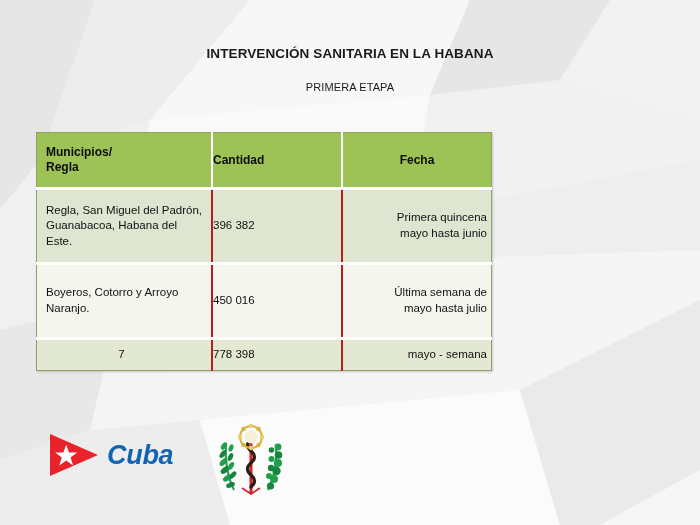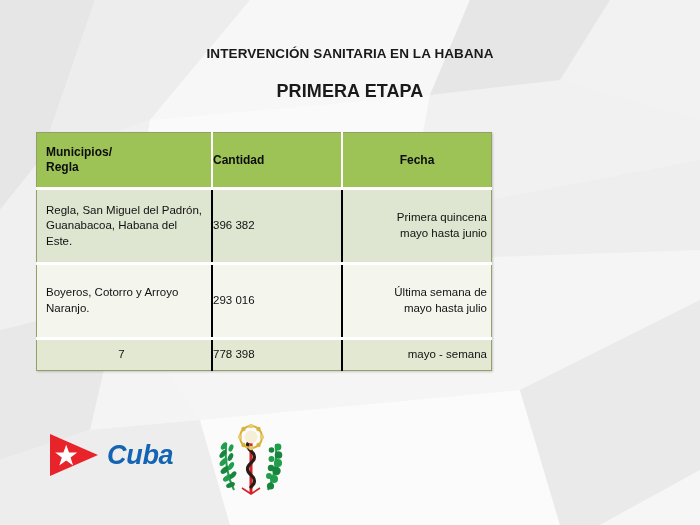--- a/index.html
+++ b/index.html
@@ -39,22 +39,22 @@
   }
   .slide-title {
     font-size: 13.5px;
     font-weight: bold;
     color: #1a1a1a;
     letter-spacing: 0.1px;
     white-space: nowrap;
   }
   .slide-subtitle {
     margin-top: 20px;
-    font-size: 18px;
-    font-weight: bold;
+    font-size: 11px;
+    font-weight: normal;
     color: #1a1a1a;
     letter-spacing: 0.1px;
   }
 
   
   #data-table {
     position: absolute;
     left: 36px;
     top: 132px;
     width: 428px;
@@ -77,21 +77,21 @@
     text-align: center;
     height: 54px;
     border-right: 2px solid #ffffff;
     line-height: 1.25;
   }
   thead th:last-child { border-right: none; }
 
   tbody td {
     font-size: 11.5px;
     color: #111111;
-    border-right: 2px solid #000000;
+    border-right: 2px solid #b91c1c;
     border-top: 3px solid #ffffff;
     line-height: 1.35;
   }
   tbody td:last-child { border-right: none; text-align: right; }
 
   .row-a td { background: #dee5d0; }
   .row-b td { background: #f4f6ee; }
   .row-total td {
     background: #e2e8d2;
     height: 30px;
@@ -189,21 +189,21 @@
       <tr class="row-a">
         <td class="col-muni">Regla, San Miguel del Padrón, Guanabacoa, Habana del Este.</td>
         <td class="col-cant">396 382</td>
         <td class="col-fecha">
           <span>Primera quincena</span><br>
           <span>mayo hasta junio</span>
         </td>
       </tr>
       <tr class="row-b">
         <td class="col-muni">Boyeros, Cotorro y Arroyo Naranjo.</td>
-        <td class="col-cant">293 016</td>
+        <td class="col-cant">450 016</td>
         <td class="col-fecha">
           <span>Última semana de</span><br>
           <span>mayo hasta julio</span>
         </td>
       </tr>
       <tr class="row-total">
         <td class="col-muni">7</td>
         <td class="col-cant">778 398</td>
         <td class="col-fecha">mayo - semana</td>
       </tr>

